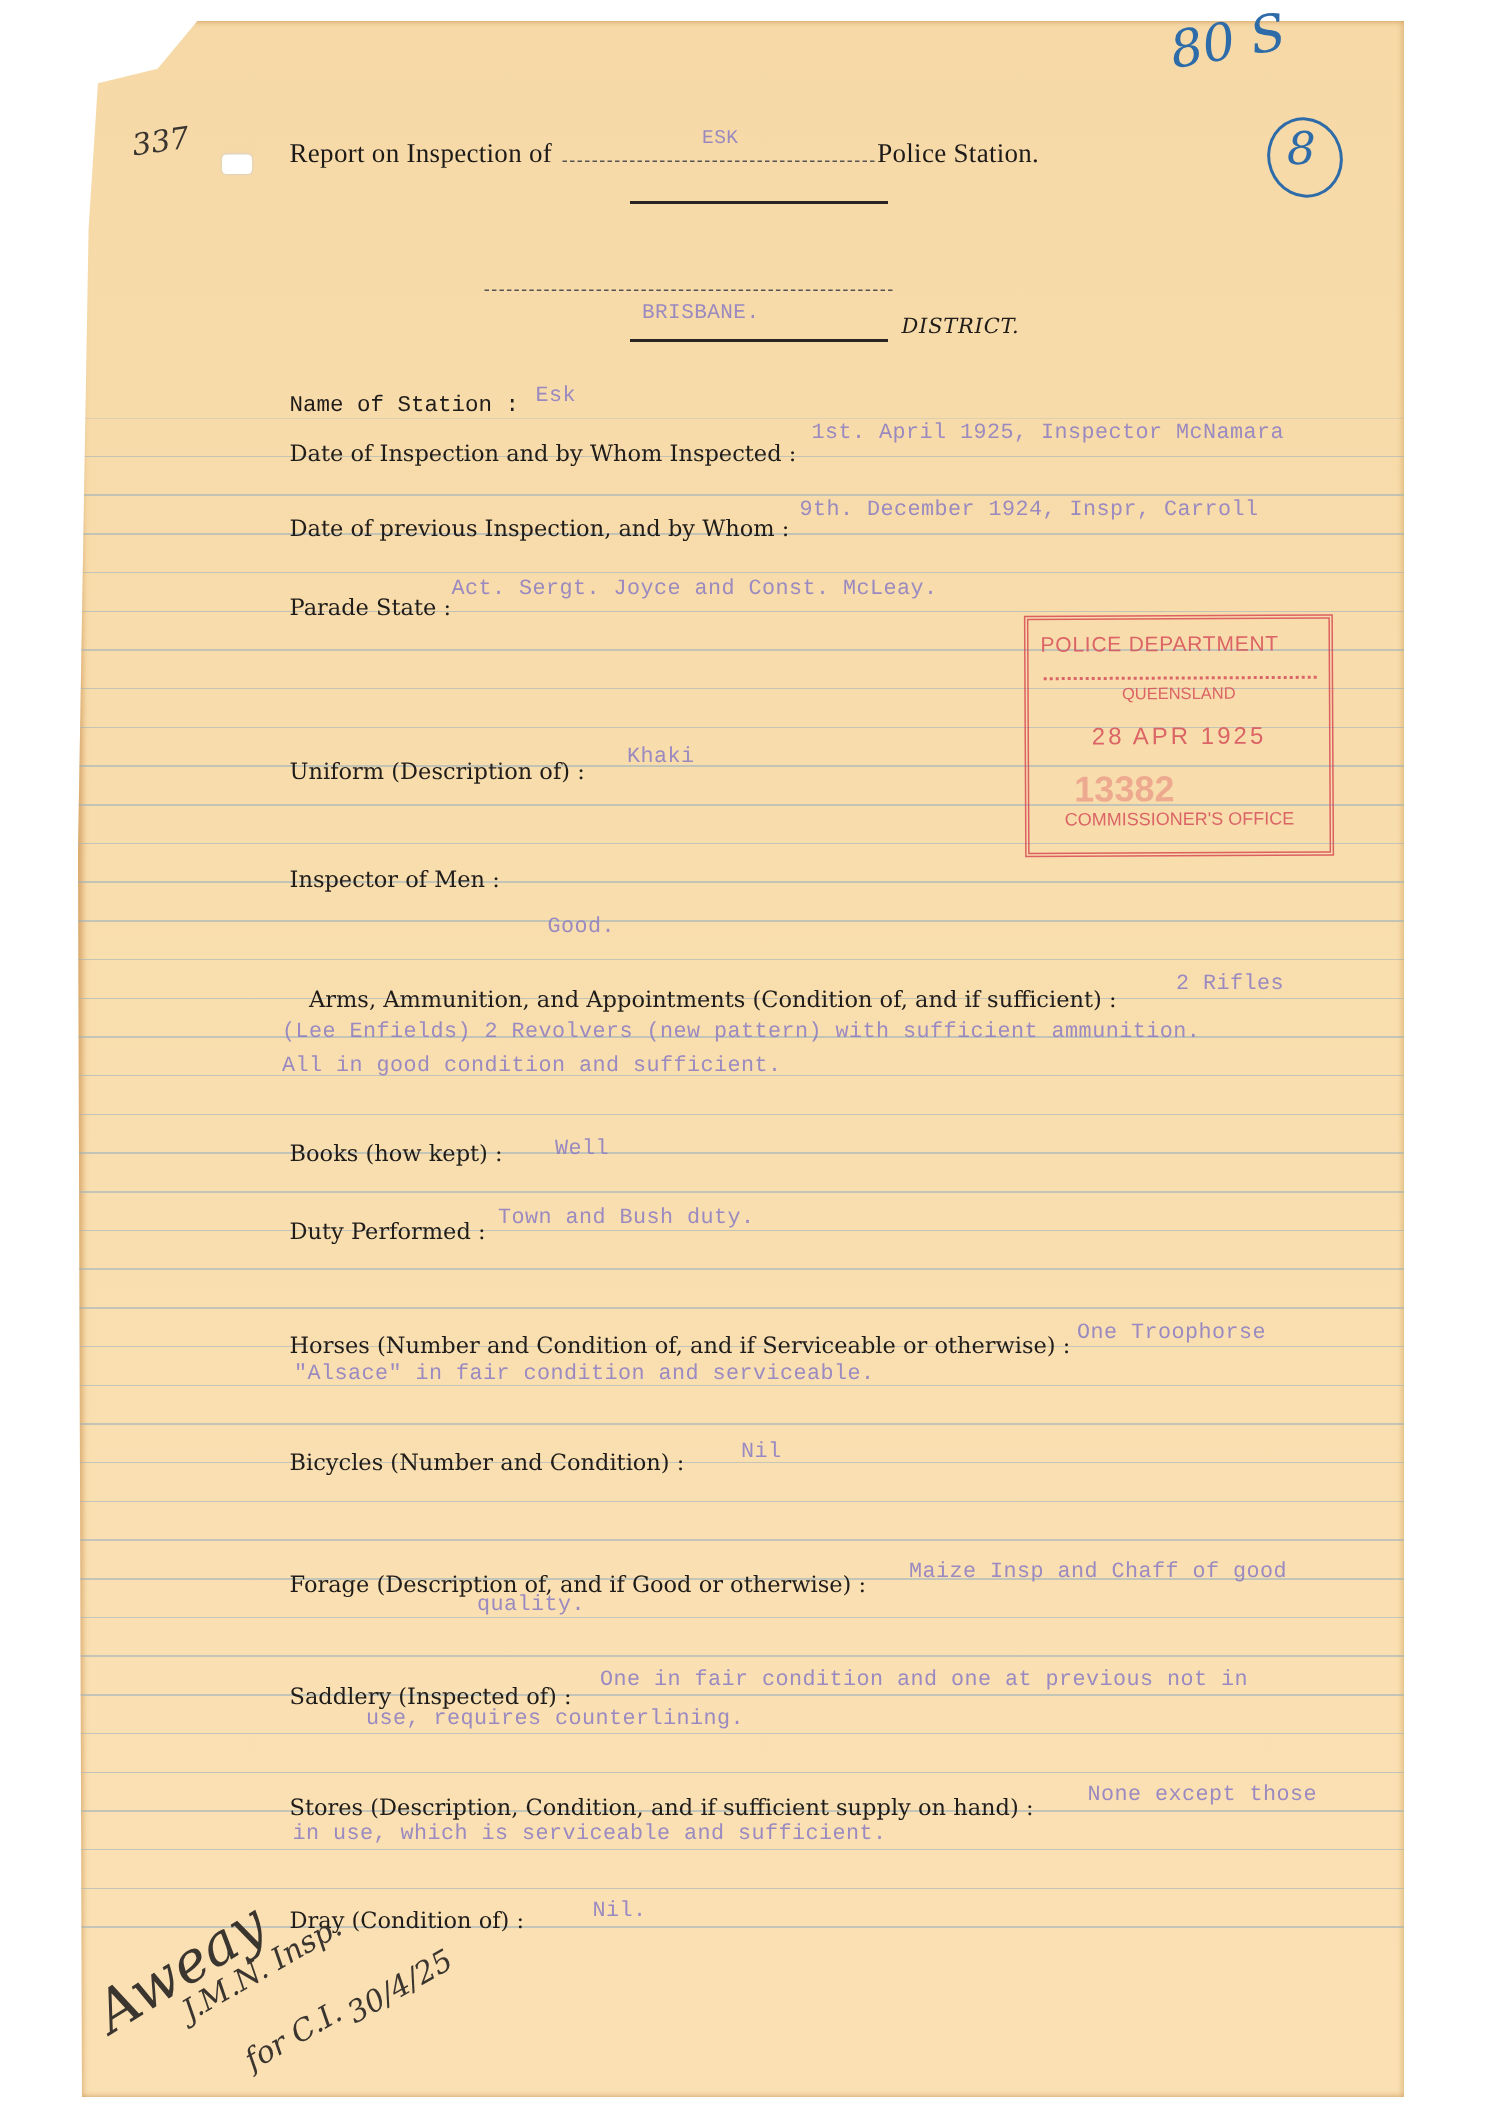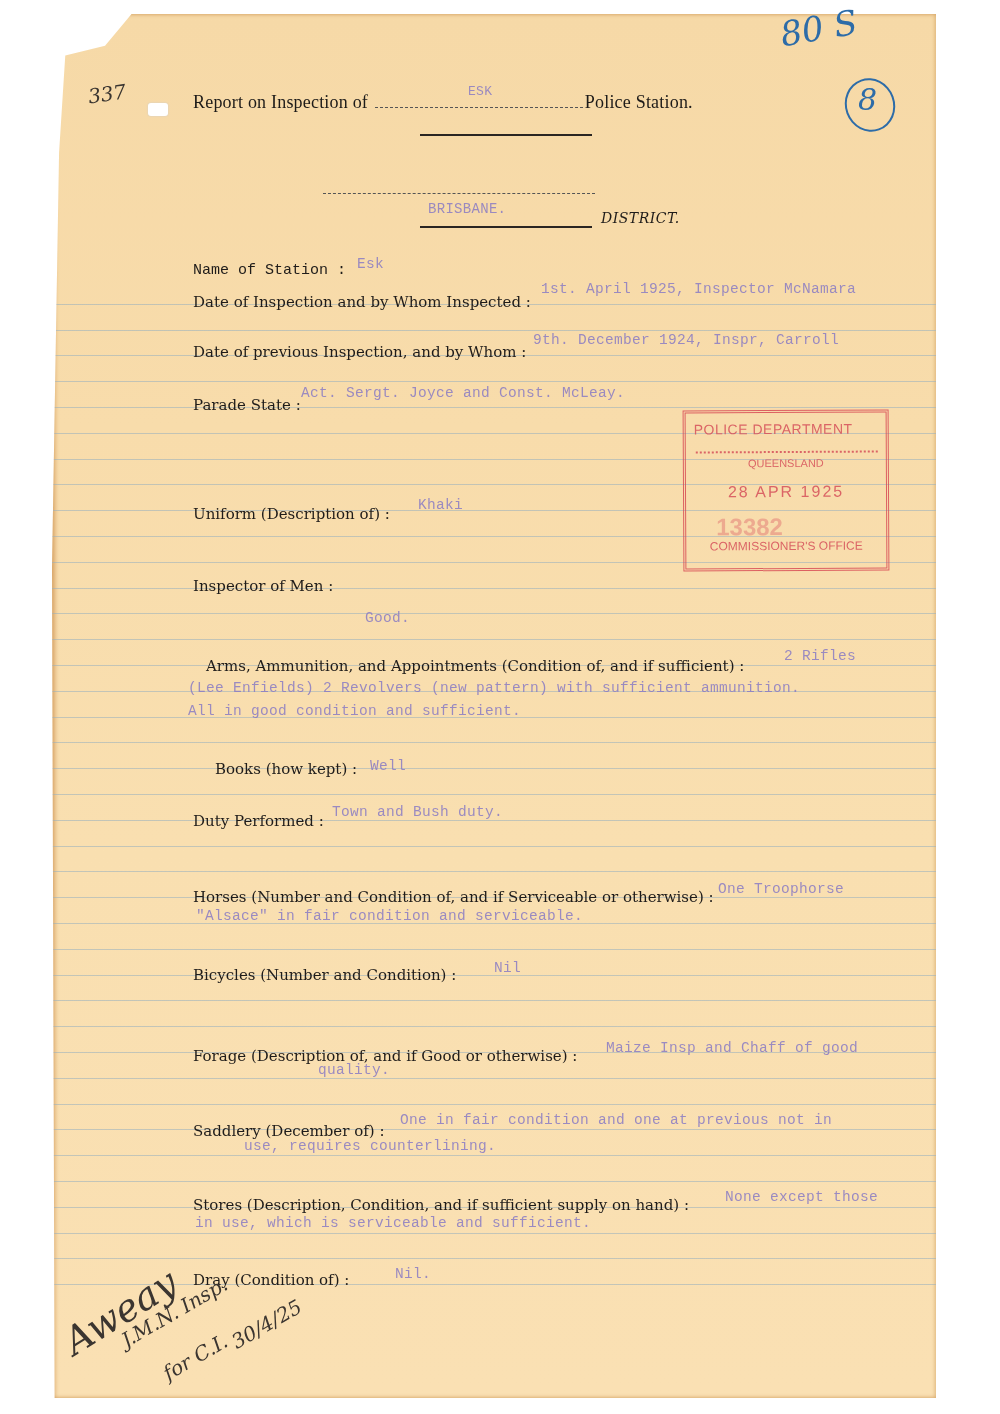--- a/index.html
+++ b/index.html
@@ -86,38 +86,38 @@
 <div class="abs type val" style="left:418px;top:497px;">Khaki</div>
 
 <div class="abs serif label" style="left:193px;top:577px;">Inspector of Men :</div>
 <div class="abs type val" style="left:365px;top:566px;margin-top:44px;">Good.</div>
 
 <div class="abs serif label" style="left:206px;top:657px;">Arms, Ammunition, and Appointments (Condition of, and if sufficient) :</div>
 <div class="abs type val" style="left:784px;top:648px;">2 Rifles</div>
 <div class="abs type val" style="left:188px;top:680px;">(Lee Enfields) 2 Revolvers (new pattern)  with sufficient ammunition.</div>
 <div class="abs type val" style="left:188px;top:703px;">All in good condition and sufficient.</div>
 
-<div class="abs serif label" style="left:193px;top:760px;margin-left:22px;">Books (how kept) :</div>
+<div class="abs serif label" style="left:193px;top:760px;">Books (how kept) :</div>
 <div class="abs type val" style="left:370px;top:758px;">Well</div>
 
 <div class="abs serif label" style="left:193px;top:812px;">Duty Performed :</div>
 <div class="abs type val" style="left:332px;top:804px;">Town and Bush duty.</div>
 
 <div class="abs serif label" style="left:193px;top:888px;">Horses (Number and Condition of, and if Serviceable or otherwise) :</div>
 <div class="abs type val" style="left:718px;top:881px;">One Troophorse</div>
 <div class="abs type val" style="left:196px;top:908px;">"Alsace" in fair condition and serviceable.</div>
 
 <div class="abs serif label" style="left:193px;top:966px;">Bicycles (Number and Condition) :</div>
 <div class="abs type val" style="left:494px;top:960px;">Nil</div>
 
 <div class="abs serif label" style="left:193px;top:1047px;">Forage (Description of, and if Good or otherwise) :</div>
 <div class="abs type val" style="left:606px;top:1040px;">Maize Insp and Chaff of good</div>
 <div class="abs type val" style="left:318px;top:1062px;">quality.</div>
 
-<div class="abs serif label" style="left:193px;top:1122px;">Saddlery (December of) :</div>
+<div class="abs serif label" style="left:193px;top:1122px;">Saddlery (Inspected of) :</div>
 <div class="abs type val" style="left:400px;top:1112px;">One in fair condition and one at previous not in</div>
 <div class="abs type val" style="left:244px;top:1138px;">use, requires counterlining.</div>
 
 <div class="abs serif label" style="left:193px;top:1196px;">Stores (Description, Condition, and if sufficient supply on hand) :</div>
 <div class="abs type val" style="left:725px;top:1189px;">None except those</div>
 <div class="abs type val" style="left:195px;top:1215px;">in use, which is serviceable and sufficient.</div>
 
 <div class="abs serif label" style="left:193px;top:1271px;">Dray (Condition of) :</div>
 <div class="abs type val" style="left:395px;top:1266px;">Nil.</div>
 

